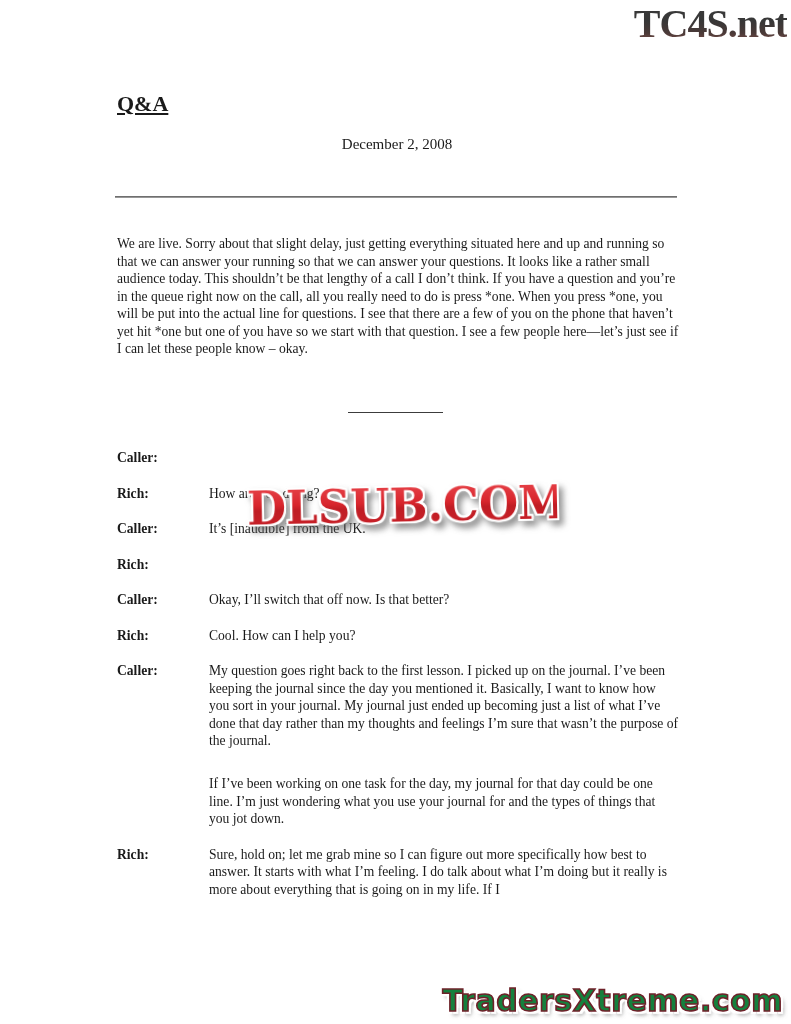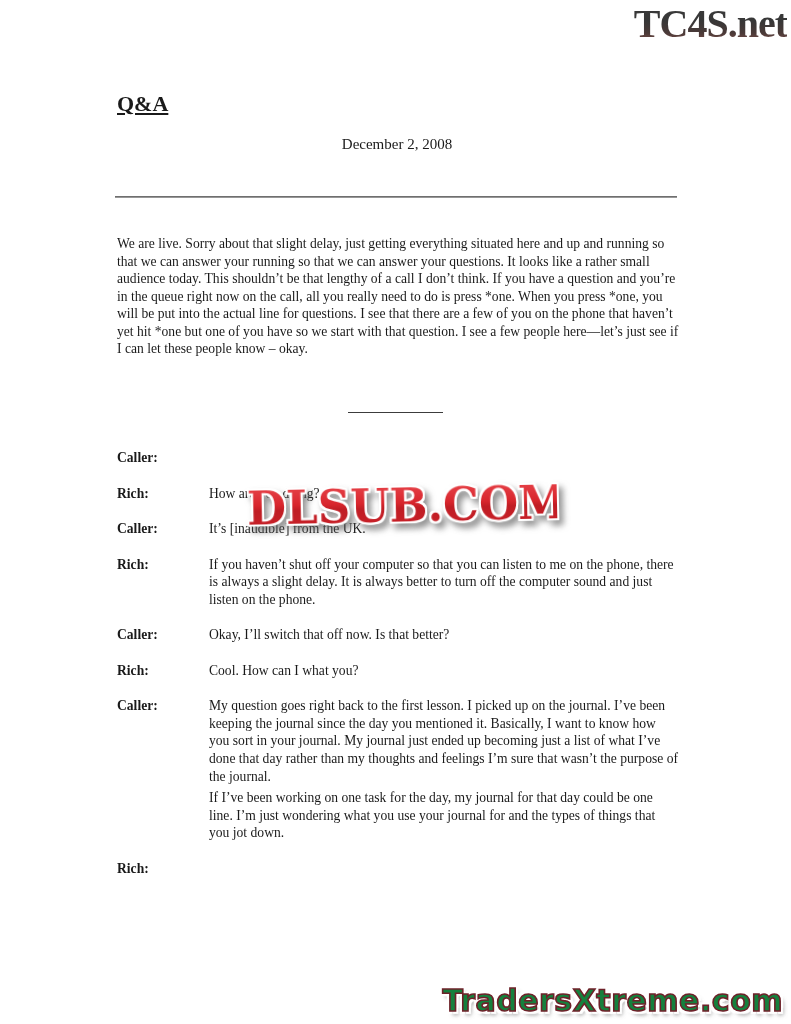--- a/index.html
+++ b/index.html
@@ -65,21 +65,21 @@
 
   .dialogue {
     position: absolute;
     top: 449px; left: 117px; width: 562px;
     font-size: 13.6px;
     line-height: 17.55px;
   }
   .dlg-row { display: flex; margin-bottom: 18px; }
   .dlg-speaker { width: 92px; flex: 0 0 92px; font-weight: bold; }
   .dlg-text { flex: 1 1 auto; }
-  .dlg-text p + p { margin-top: 4px; }
+  .dlg-text p + p { margin-top: 25px; }
 
   
   .watermark {
     position: absolute;
     top: 479px; left: 247px; width: 310px;
     text-align: center;
     font-family: "DejaVu Serif", serif;
     font-weight: bold;
     font-size: 45px;
     letter-spacing: 0px;
@@ -140,48 +140,48 @@
 
   <div class="dlg-row">
     <div class="dlg-speaker">Caller:</div>
     <div class="dlg-text">
       <p>It’s [inaudible] from the UK.</p>
     </div>
   </div>
 
   <div class="dlg-row">
     <div class="dlg-speaker">Rich:</div>
-    <div class="dlg-text">
-      <p>If you haven’t shut off your computer so that you can listen to me on the phone, there is always a slight delay. It is always better to turn off the computer sound and just listen on the phone.</p>
-    </div>
   </div>
 
   <div class="dlg-row">
     <div class="dlg-speaker">Caller:</div>
     <div class="dlg-text">
       <p>Okay, I’ll switch that off now. Is that better?</p>
     </div>
   </div>
 
   <div class="dlg-row">
     <div class="dlg-speaker">Rich:</div>
     <div class="dlg-text">
-      <p>Cool. How can I what you?</p>
+      <p>Cool. How can I help you?</p>
     </div>
   </div>
 
   <div class="dlg-row">
     <div class="dlg-speaker">Caller:</div>
     <div class="dlg-text">
       <p>My question goes right back to the first lesson. I picked up on the journal. I’ve been keeping the journal since the day you mentioned it. Basically, I want to know how you sort in your journal. My journal just ended up becoming just a list of what I’ve done that day rather than my thoughts and feelings I’m sure that wasn’t the purpose of the journal.</p>
       <p>If I’ve been working on one task for the day, my journal for that day could be one line. I’m just wondering what you use your journal for and the types of things that you jot down.</p>
     </div>
   </div>
 
   <div class="dlg-row">
     <div class="dlg-speaker">Rich:</div>
+    <div class="dlg-text">
+      <p>Sure, hold on; let me grab mine so I can figure out more specifically how best to answer. It starts with what I’m feeling. I do talk about what I’m doing but it really is more about everything that is going on in my life. If I</p>
+    </div>
   </div>
 
 </div>
 
 <div class="watermark">DLSUB.COM</div>
 
 <div class="footer-logo">TradersXtreme.com</div>
 
 </body></html>

